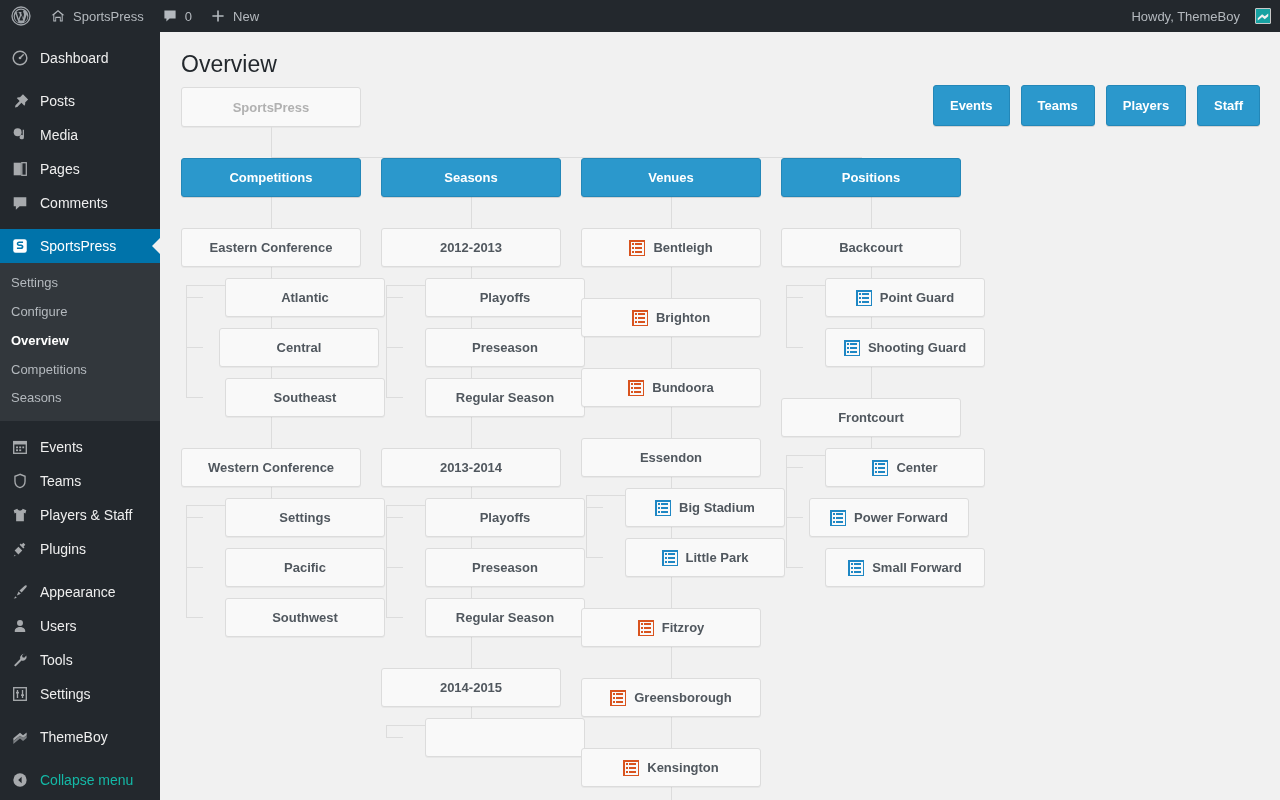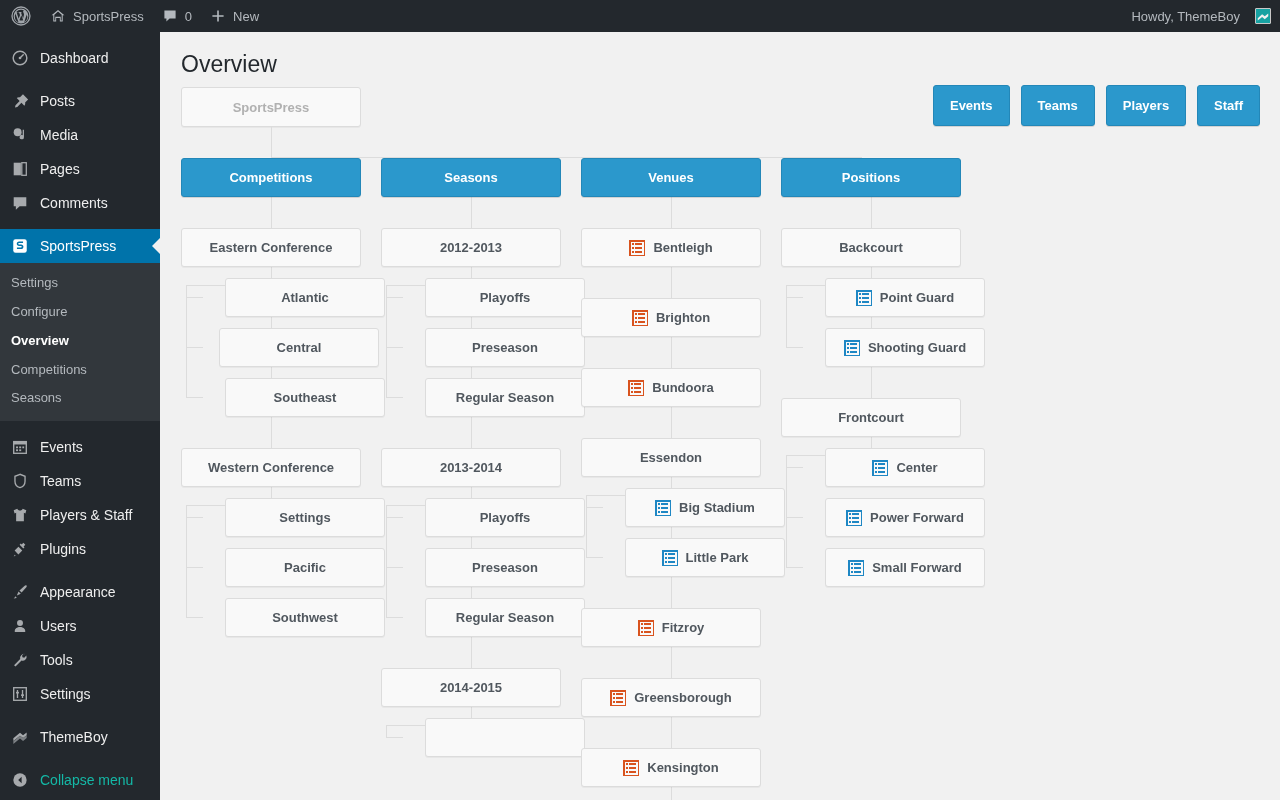--- a/index.html
+++ b/index.html
@@ -679,21 +679,21 @@
               <rect x="3" y="3.4" width="2.1" height="1.9" fill="#1e87c4"></rect>
               <rect x="6.3" y="3.4" width="6.7" height="1.9" fill="#1e87c4"></rect>
               <rect x="3" y="7.1" width="2.1" height="1.9" fill="#1e87c4"></rect>
               <rect x="6.3" y="7.1" width="6.7" height="1.9" fill="#1e87c4"></rect>
               <rect x="3" y="10.8" width="2.1" height="1.9" fill="#1e87c4"></rect>
               <rect x="6.3" y="10.8" width="6.7" height="1.9" fill="#1e87c4"></rect>
             </svg>
           </span>
           <span class="nlabel">Center</span>
         </div>
-        <div class="node lvl2" style="position: absolute; top: 340px; left: 22px;">
+        <div class="node lvl2" style="position: absolute; top: 340px; left: 6px;">
           <span class="ico">
             <svg class="listicon" viewBox="0 0 16 16" shape-rendering="crispEdges">
               <rect x="0.5" y="0.5" width="15" height="15" fill="none" stroke="#1e87c4" stroke-width="2"></rect>
               <rect x="3" y="3.4" width="2.1" height="1.9" fill="#1e87c4"></rect>
               <rect x="6.3" y="3.4" width="6.7" height="1.9" fill="#1e87c4"></rect>
               <rect x="3" y="7.1" width="2.1" height="1.9" fill="#1e87c4"></rect>
               <rect x="6.3" y="7.1" width="6.7" height="1.9" fill="#1e87c4"></rect>
               <rect x="3" y="10.8" width="2.1" height="1.9" fill="#1e87c4"></rect>
               <rect x="6.3" y="10.8" width="6.7" height="1.9" fill="#1e87c4"></rect>
             </svg>

